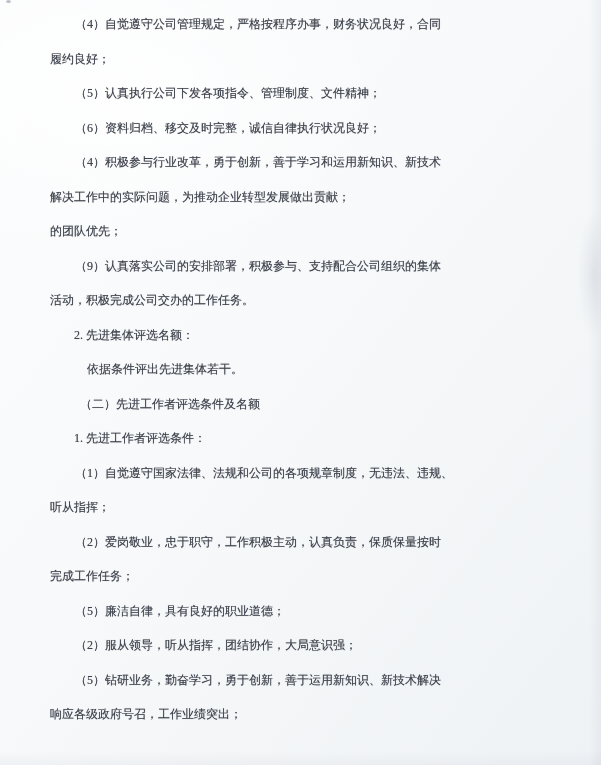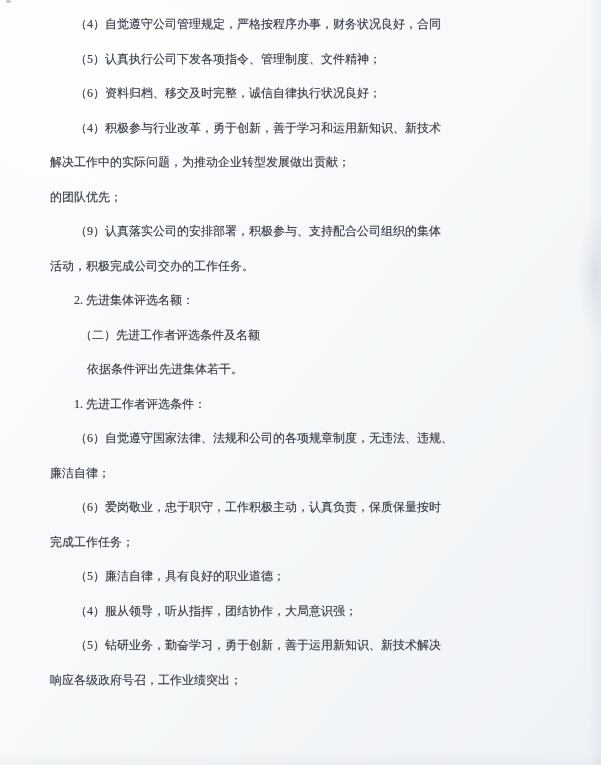--- a/index.html
+++ b/index.html
@@ -74,33 +74,34 @@
 <body>
 
 <div class="page">
   <div class="scan-speck"></div>
   <div class="scan-crease"></div>
   <div class="scan-edge-shade"></div>
   <div class="scan-bottom-shade"></div>
 
   <div class="textcol">
     <div class="ln ind-item">（4）自觉遵守公司管理规定，严格按程序办事，财务状况良好，合同</div>
+    <div class="ln cont">履约良好；</div>
     <div class="ln ind-item">（5）认真执行公司下发各项指令、管理制度、文件精神；</div>
     <div class="ln ind-item">（6）资料归档、移交及时完整，诚信自律执行状况良好；</div>
     <div class="ln ind-item">（4）积极参与行业改革，勇于创新，善于学习和运用新知识、新技术</div>
     <div class="ln cont">解决工作中的实际问题，为推动企业转型发展做出贡献；</div>
     <div class="ln cont">的团队优先；</div>
     <div class="ln ind-item">（9）认真落实公司的安排部署，积极参与、支持配合公司组织的集体</div>
     <div class="ln cont">活动，积极完成公司交办的工作任务。</div>
     <div class="ln ind-num">2. 先进集体评选名额：</div>
+    <div class="ln ind-body">依据条件评出先进集体若干。</div>
     <div class="ln ind-sec">（二）先进工作者评选条件及名额</div>
-    <div class="ln ind-body">依据条件评出先进集体若干。</div>
     <div class="ln ind-num">1. 先进工作者评选条件：</div>
-    <div class="ln ind-item">（6）自觉遵守国家法律、法规和公司的各项规章制度，无违法、违规、</div>
-    <div class="ln cont">廉洁自律；</div>
-    <div class="ln ind-item">（6）爱岗敬业，忠于职守，工作积极主动，认真负责，保质保量按时</div>
+    <div class="ln ind-item">（1）自觉遵守国家法律、法规和公司的各项规章制度，无违法、违规、</div>
+    <div class="ln cont">听从指挥；</div>
+    <div class="ln ind-item">（2）爱岗敬业，忠于职守，工作积极主动，认真负责，保质保量按时</div>
     <div class="ln cont">完成工作任务；</div>
     <div class="ln ind-item">（5）廉洁自律，具有良好的职业道德；</div>
-    <div class="ln ind-item">（4）服从领导，听从指挥，团结协作，大局意识强；</div>
+    <div class="ln ind-item">（2）服从领导，听从指挥，团结协作，大局意识强；</div>
     <div class="ln ind-item">（5）钻研业务，勤奋学习，勇于创新，善于运用新知识、新技术解决</div>
     <div class="ln cont">响应各级政府号召，工作业绩突出；</div>
   </div>
 </div>
 
 </body></html>

